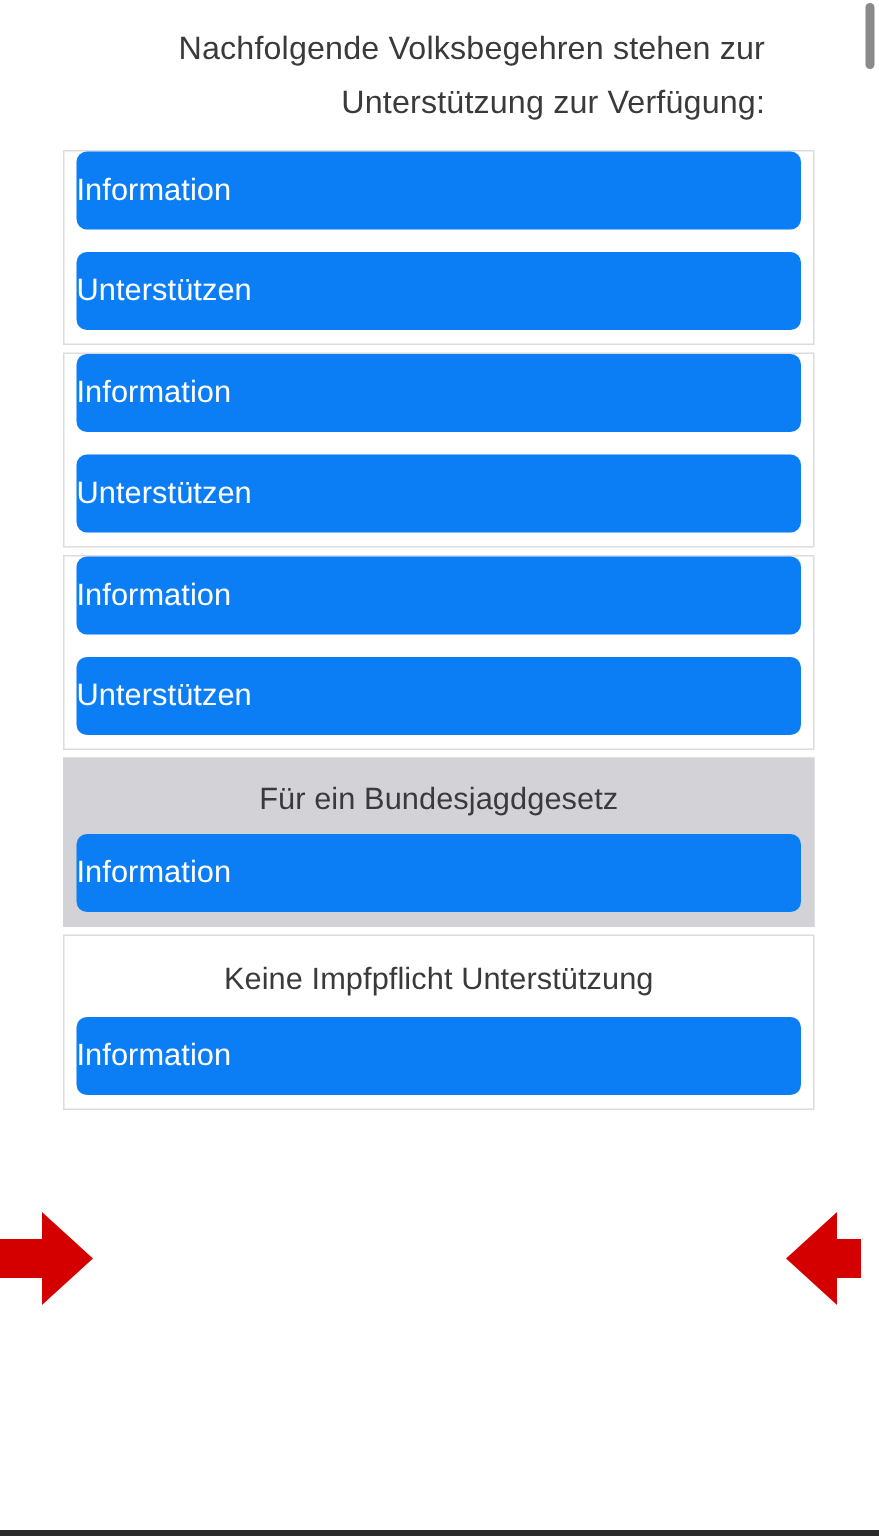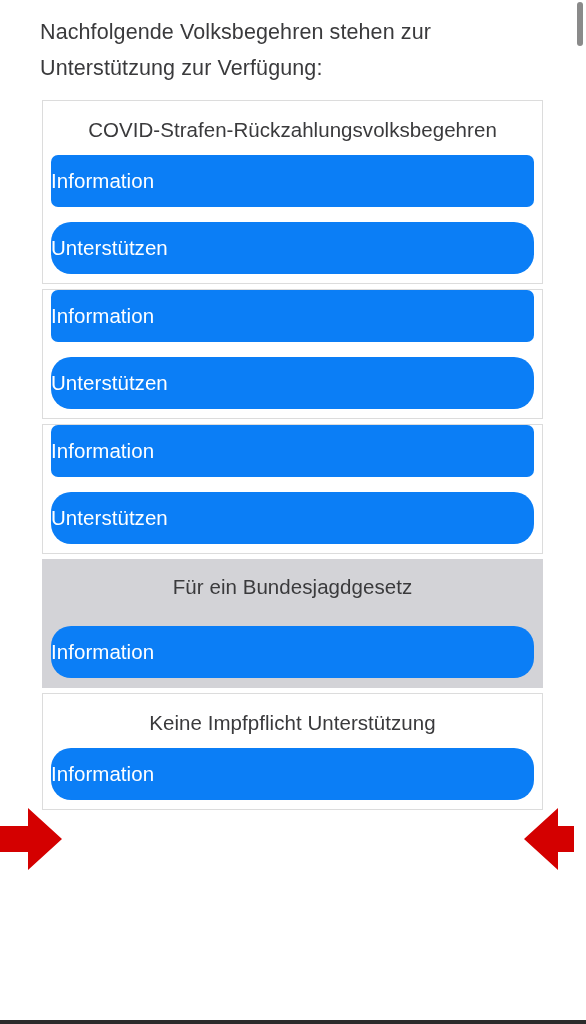--- a/index.html
+++ b/index.html
@@ -23,20 +23,21 @@
   
   .intro {
     position: absolute;
     left: 40px;
     top: 14px;
     width: 470px;
     font-size: 21.5px;
     line-height: 36px;
     color: #3a3a3c;
     letter-spacing: 0.1px;
+    text-align: right;
   }
 
   
   .card-list {
     position: absolute;
     left: 42px;
     top: 100px;
     width: 501px;
   }
 
@@ -56,41 +57,41 @@
     font-size: 20.5px;
     line-height: 29px;
     color: #3a3a3c;
     text-align: center;
     padding: 14px 6px 11px 6px;
     word-break: break-all;
     letter-spacing: 0.05px;
   }
 
   .card.highlighted .card-title {
-    padding: 12px 6px 25px 6px;
+    padding: 12px 6px 9px 6px;
   }
 
   .btn {
     display: block;
     width: 100%;
     height: 52px;
     line-height: 52px;
     background: #0b7ef6;
     color: #ffffff;
     border: none;
     border-radius: 7px;
     font-size: 20.5px;
     font-family: "Liberation Sans", sans-serif;
     text-align: left;
     margin-bottom: 15px;
     cursor: pointer;
     letter-spacing: 0.05px;
   }
 
-  .btn:last-child { margin-bottom: 0; border-radius: 20px; }
+  .btn:last-child { margin-bottom: 0; }
 
   
   .arrow {
     position: absolute;
     top: 806px;
     width: 62px;
     height: 66px;
     pointer-events: none;
   }
   .arrow-left  { left: 0px; }
@@ -127,21 +128,20 @@
 </style>
 </head>
 <body>
 
 <div id="viewport">
 
   <p class="intro">Nachfolgende Volksbegehren stehen zur Unterstützung zur Verfügung:</p>
 
   <div class="card-list" id="card-list">
       <div class="card">
-        <div class="card-title">COVID-Strafen-Rückzahlungsvolksbegehren</div>
         <button class="btn">Information</button>
         <button class="btn">Unterstützen</button>
       </div>
       <div class="card">
         <button class="btn">Information</button>
         <button class="btn">Unterstützen</button>
       </div>
       <div class="card">
         <button class="btn">Information</button>
         <button class="btn">Unterstützen</button>

